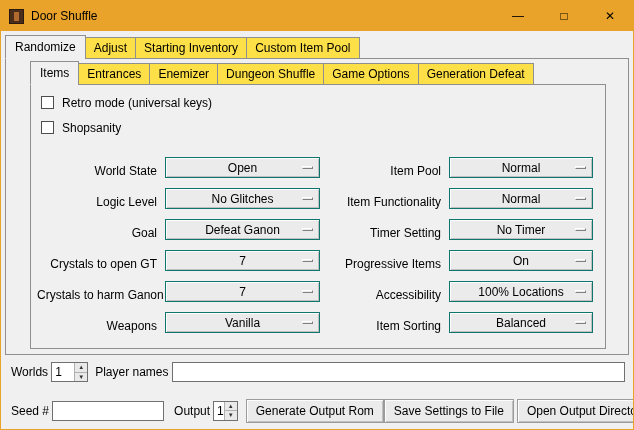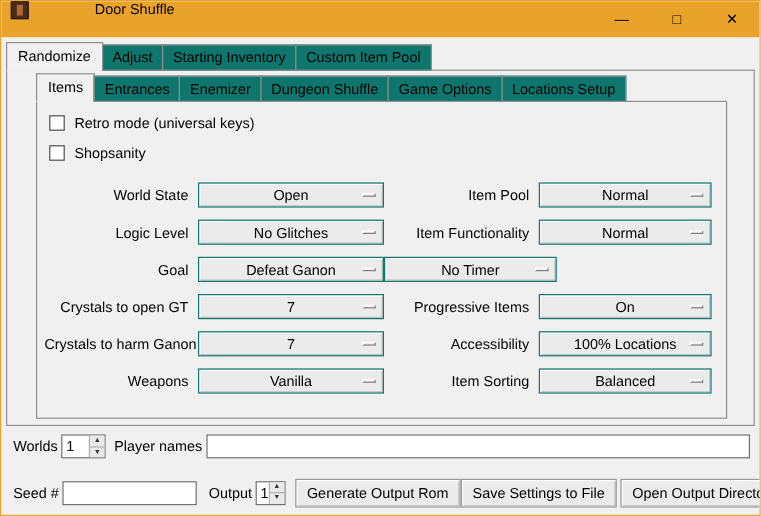--- a/index.html
+++ b/index.html
@@ -2,46 +2,46 @@
 <html style="--accent: #eaa32a;"><head>
 <meta charset="utf-8">
 <style>
   :root { --accent:#eaa32a; }
   * { box-sizing:border-box; margin:0; padding:0; }
   html,body { width:634px; height:430px; }
   body { font-family:"Liberation Sans","DejaVu Sans",sans-serif; font-size:12px; color:#000; background:#fff; }
   .window { width:634px; height:430px; border:1px solid var(--accent); background:#f0f0f0; display:flex; flex-direction:column; overflow:hidden; }
 
   
-  .titlebar { height:30px; flex:0 0 30px; background:var(--accent); display:flex; padding-left:8px;gap:48px; }
+  .titlebar { height:30px; flex:0 0 30px; background:var(--accent); display:flex; align-items:center; padding-left:8px; }
   .app-icon { width:15px; height:15px; margin-right:7px; background:#4a2c1a; border:1px solid #2a1a10; position:relative; flex:0 0 15px; }
   .app-icon::after { content:""; position:absolute; left:4px; top:2px; width:5px; height:9px; background:#b06a30; }
   .window-title { font-size:12px; }
   .win-controls { margin-left:auto; display:flex; height:100%; }
   .win-btn { width:46px; display:flex; align-items:center; justify-content:center; font-size:12px; }
   .win-btn .g { line-height:1; }
 
   
   .client { flex:1; display:flex; flex-direction:column; padding:4px 4px 0 4px; min-height:0; }
   .nb-outer { flex:1; display:flex; flex-direction:column; min-height:0; }
   .tabrow { display:flex; align-items:flex-end; position:relative; z-index:2; }
-  .tab { padding:3px 8px; background:#0f766e; border:1px solid #8f8f8f; margin-right:-1px; white-space:nowrap; }
+  .tab { padding:3px 8px; background:#fde047; border:1px solid #8f8f8f; margin-right:-1px; white-space:nowrap; }
   .tab.selected { background:#f0f0f0; border-bottom:1px solid #f0f0f0; padding:4px 9px; }
   .pane { border:1px solid #8f8f8f; margin-top:-1px; background:#f0f0f0; z-index:1; }
   .pane-outer { flex:1; display:flex; flex-direction:column; min-height:0; padding:2px 22px 5px 24px; }
   .nb-inner { flex:1; display:flex; flex-direction:column; min-height:0; }
   .pane-inner { flex:1; padding:5px 6px; display:flex; flex-direction:column; min-height:0; }
 
   
   .cbrow { display:flex; align-items:center; height:25px; padding-left:4px; }
   .cb { width:13px; height:13px; background:#fff; border:1px solid #4d4d4d; margin-right:8px; flex:0 0 13px; }
 
   
   .settings { margin-top:7px; }
-  .srow { display:flex; align-items:center; height:31px; }
+  .srow { display:flex; align-items:flex-end; height:31px; }
   .l-label { width:128px; text-align:right; padding-right:8px; white-space:nowrap; }
   .r-label { flex:1; text-align:right; padding-right:8px; white-space:nowrap; }
   .dd { height:21px; background:#ebebeb; border:1px solid #0f766e;
         box-shadow:inset 1px 1px 0 #fdfdfd, inset -1px -1px 0 #c0c0c0;
         display:flex; align-items:center; justify-content:center; position:relative; }
   .dd-left { width:155px; }
   .dd-right { width:144px; margin-right:6px; }
   .dd-ind { position:absolute; right:6px; top:8px; width:11px; height:3px; background:#ebebeb;
             border-top:1px solid #fff; border-left:1px solid #fff;
             border-right:1px solid #808080; border-bottom:1px solid #808080; }
@@ -100,21 +100,21 @@
       </div>
       <div class="pane pane-outer">
 
         <div class="nb-inner">
           <div class="tabrow">
             <div class="tab selected">Items</div>
             <div class="tab">Entrances</div>
             <div class="tab">Enemizer</div>
             <div class="tab">Dungeon Shuffle</div>
             <div class="tab">Game Options</div>
-            <div class="tab">Locations Setup</div>
+            <div class="tab">Generation Defeat</div>
           </div>
           <div class="pane pane-inner">
 
             <div class="cbrow">
               <span class="cb"></span>
               <span>Retro mode (universal keys)</span>
             </div>
             <div class="cbrow">
               <span class="cb"></span>
               <span>Shopsanity</span>
@@ -147,20 +147,21 @@
                   <span class="dd-ind"></span>
                 </div>
               </div>
 
               <div class="srow">
                 <span class="l-label">Goal</span>
                 <div class="dd dd-left">
                   <span>Defeat Ganon</span>
                   <span class="dd-ind"></span>
                 </div>
+                <span class="r-label">Timer Setting</span>
                 <div class="dd dd-right">
                   <span>No Timer</span>
                   <span class="dd-ind"></span>
                 </div>
               </div>
 
               <div class="srow">
                 <span class="l-label">Crystals to open GT</span>
                 <div class="dd dd-left">
                   <span>7</span>

